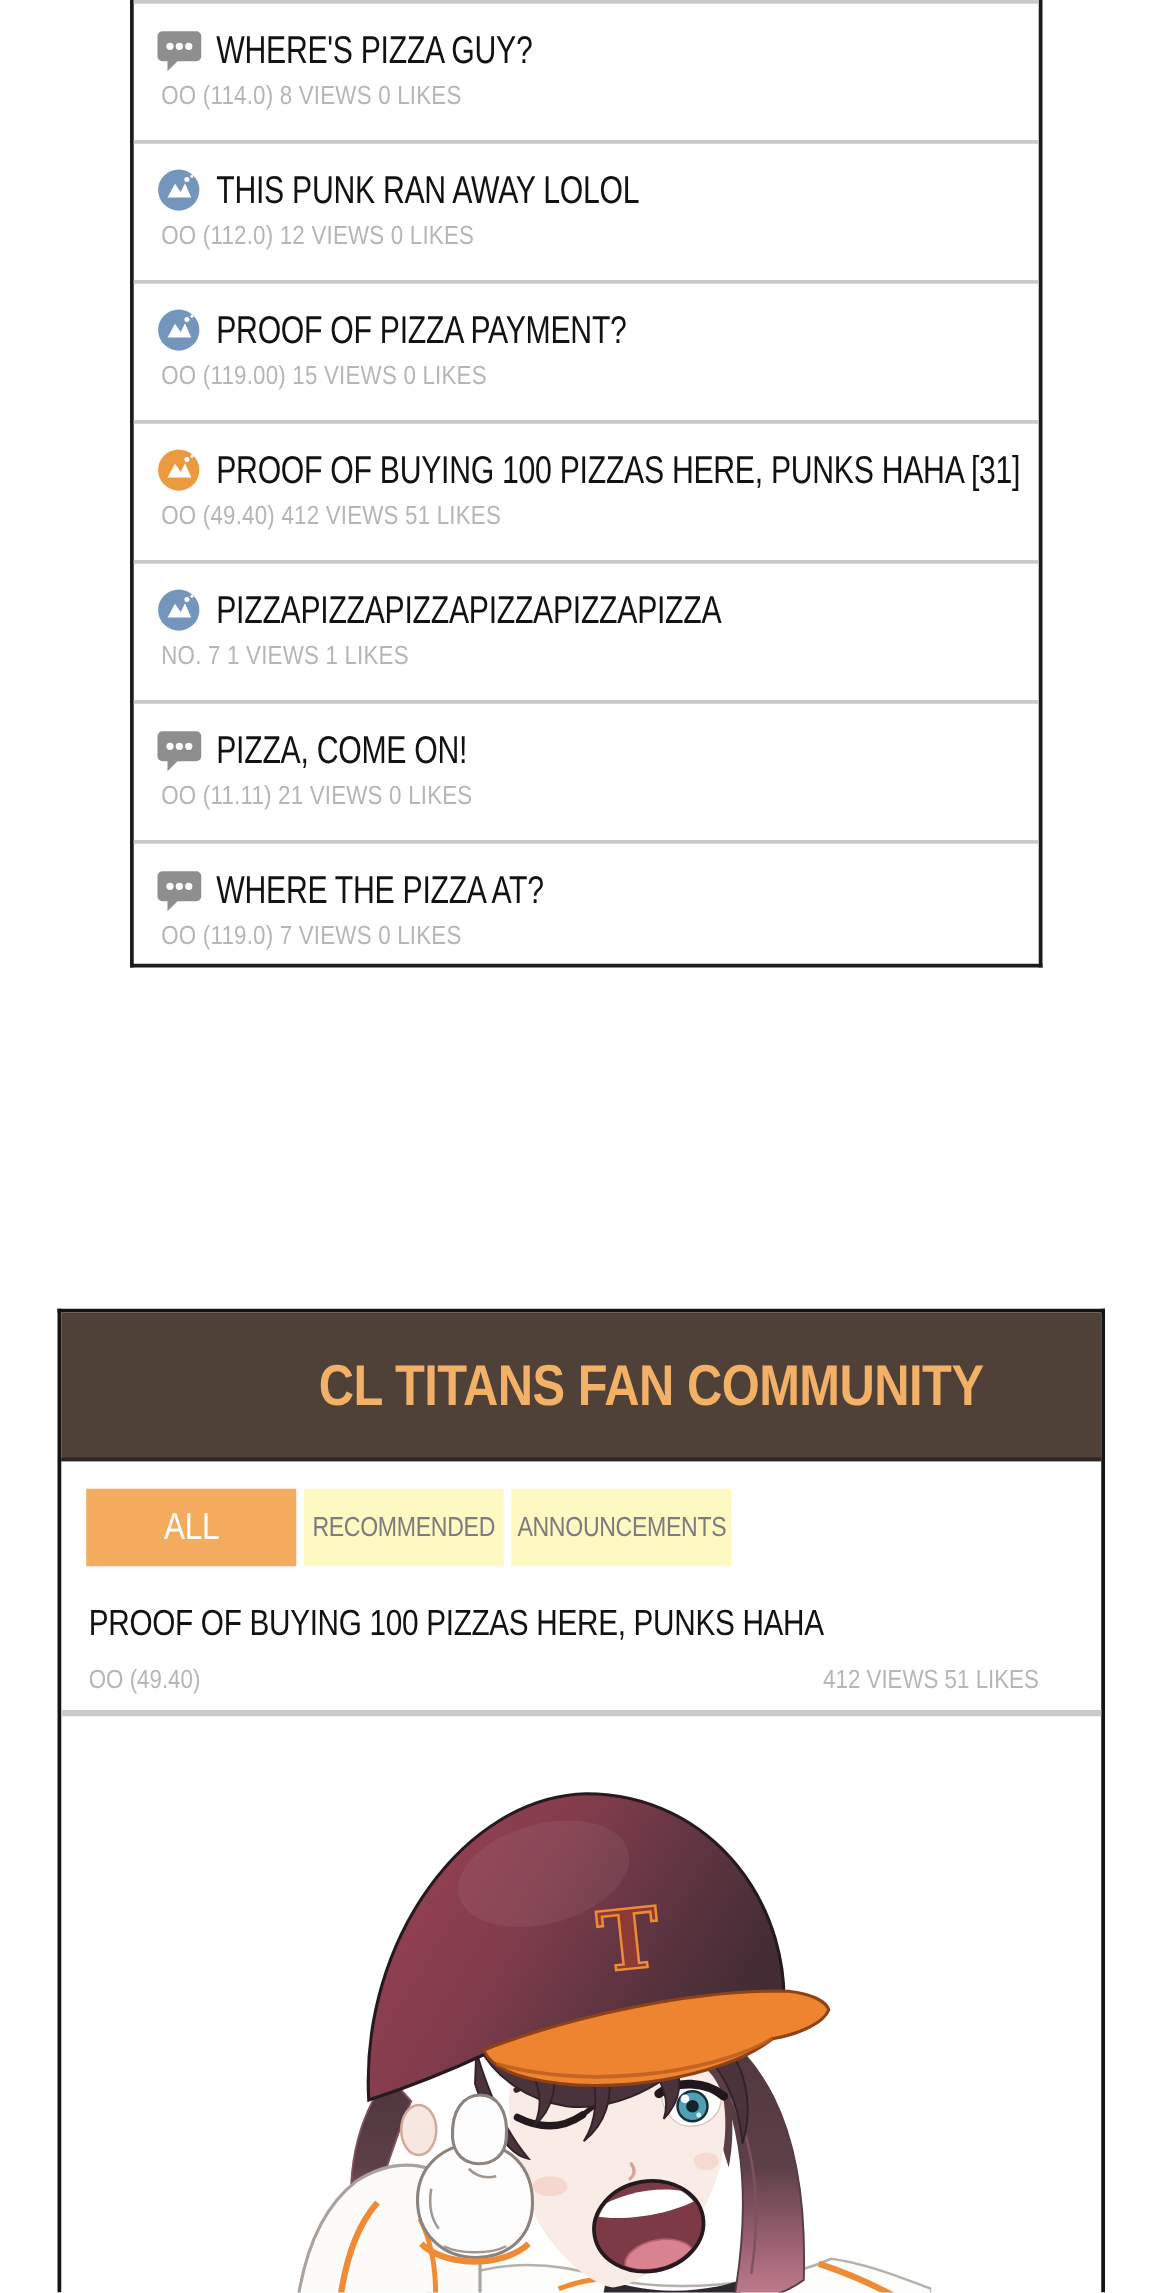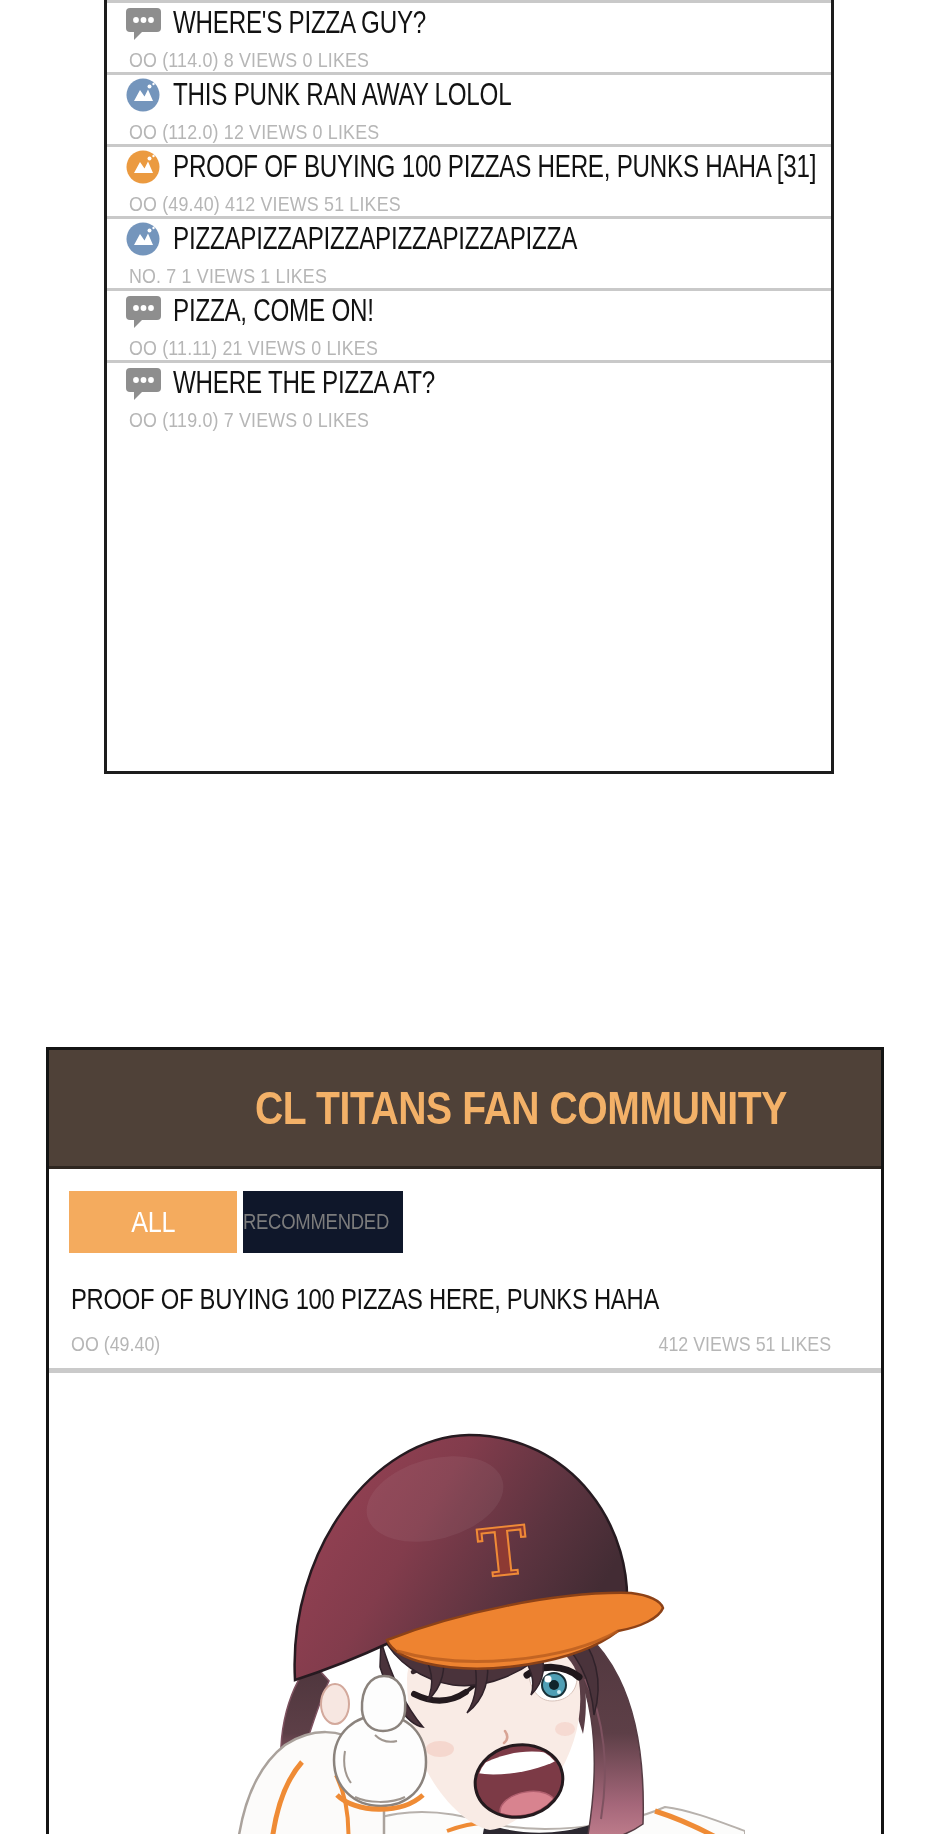--- a/index.html
+++ b/index.html
@@ -3,41 +3,41 @@
 <meta charset="utf-8">
 <style>
   html,body{margin:0;padding:0;background:#ffffff;}
   body{width:940px;height:1834px;position:relative;overflow:hidden;
        font-family:"Liberation Sans",sans-serif;-webkit-font-smoothing:antialiased;}
 
   
   .board{position:absolute;left:104px;top:0;width:730px;height:774px;
          border-left:3px solid #1c1c1c;border-right:3px solid #1c1c1c;border-bottom:3px solid #1c1c1c;
          box-sizing:border-box;background:#fff;}
-  .row{height:72px;box-sizing:border-box;border-top:3px solid #c9c9c9;
-       padding:2px 10px 0 18px;overflow:hidden;cursor:pointer;}
+  .row{height:112px;box-sizing:border-box;border-top:3px solid #c9c9c9;
+       padding:19px 10px 0 18px;overflow:hidden;cursor:pointer;}
   .row-top{display:flex;align-items:center;white-space:nowrap;overflow:hidden;}
   .row-icon{width:38px;height:36px;flex:0 0 auto;margin-right:10px;display:flex;align-items:center;}
   .row-title{font-size:31px;color:#121212;letter-spacing:-.3px;
              transform:scaleX(.78);transform-origin:left center;white-space:nowrap;}
   .row-meta{margin:7px 0 0 4px;font-size:21px;color:#b6b6b6;letter-spacing:.2px;
             transform:scaleX(.85);transform-origin:left center;white-space:nowrap;}
 
   
   .community{position:absolute;left:46px;top:1047px;width:838px;height:787px;
              border:3px solid #141414;border-bottom:none;box-sizing:border-box;background:#fff;}
   .community-header{height:116px;background:#4f4138;display:flex;align-items:center;padding-left:34px;
                     border-bottom:3px solid #2e2620;justify-content:flex-end;}
   .community-title{font-size:46px;font-weight:bold;color:#f3b168;letter-spacing:-.5px;
                    transform:scaleX(.85);transform-origin:left center;white-space:nowrap;}
   .tabs{display:flex;gap:6px;margin:22px 0 0 8px;height:62px;padding-left:12px;}
   .tab{display:flex;align-items:center;justify-content:center;box-sizing:border-box;cursor:pointer;}
   .tab-all{width:168px;background:#f4ab5e;}
   .tab-all .tab-label{color:#ffffff;font-size:30px;}
-  .tab-gray{background:#0f172a;justify-content:flex-end;}
+  .tab-gray{background:#fef9c3;}
   .tab-gray .tab-label{color:#7c7c7c;font-size:22px;}
   .tab-recommended{width:160px;}
   .tab-announcements{width:176px;}
   .tab-label{transform:scaleX(.84);transform-origin:center;white-space:nowrap;letter-spacing:-.3px;}
 
   .detail-title{margin:30px 22px 0 22px;font-size:29px;color:#121212;letter-spacing:-.3px;
                 transform:scaleX(.82);transform-origin:left center;white-space:nowrap;}
   .detail-byline{margin-top:16px;padding:0 50px 0 22px;display:flex;justify-content:space-between;align-items:center;}
   .detail-author{font-size:21px;color:#b6b6b6;transform:scaleX(.85);transform-origin:left center;white-space:nowrap;}
   .detail-stats{font-size:21px;color:#b6b6b6;transform:scaleX(.85);transform-origin:right center;white-space:nowrap;}
@@ -73,20 +73,34 @@
             <path d="M9,24 L15,13 L19.5,19.5 L23,12.5 L28,24 Z" fill="#fff"></path>
             <circle cx="24.5" cy="9.5" r="2" fill="#fff"></circle>
             <circle cx="28.5" cy="7" r="1.2" fill="#fff"></circle>
           </svg>
       </span>
       <span class="row-title">THIS PUNK RAN AWAY LOLOL</span>
     </div>
     <div class="row-meta">OO (112.0) 12 VIEWS 0 LIKES</div>
   </div>
 
+  <div class="row">
+    <div class="row-top">
+      <span class="row-icon">
+        <svg width="36" height="36" viewBox="0 0 36 36">
+            <circle cx="18" cy="18" r="16.5" fill="#7495bc"></circle>
+            <path d="M9,24 L15,13 L19.5,19.5 L23,12.5 L28,24 Z" fill="#fff"></path>
+            <circle cx="24.5" cy="9.5" r="2" fill="#fff"></circle>
+            <circle cx="28.5" cy="7" r="1.2" fill="#fff"></circle>
+          </svg>
+      </span>
+      <span class="row-title">PROOF OF PIZZA PAYMENT?</span>
+    </div>
+    <div class="row-meta">OO (119.00) 15 VIEWS 0 LIKES</div>
+  </div>
 
   <div class="row">
     <div class="row-top">
       <span class="row-icon">
         <svg width="36" height="36" viewBox="0 0 36 36">
             <circle cx="18" cy="18" r="16.5" fill="#eb9a40"></circle>
             <path d="M9,24 L15,13 L19.5,19.5 L23,12.5 L28,24 Z" fill="#fff"></path>
             <circle cx="24.5" cy="9.5" r="2" fill="#fff"></circle>
             <circle cx="28.5" cy="7" r="1.2" fill="#fff"></circle>
           </svg>
@@ -151,20 +165,23 @@
   <div class="community-header">
     <span class="community-title">CL TITANS FAN COMMUNITY</span>
   </div>
 
   <div class="tabs">
     <div class="tab tab-all">
       <span class="tab-label">ALL</span>
     </div>
     <div class="tab tab-gray tab-recommended">
       <span class="tab-label">RECOMMENDED</span>
+    </div>
+    <div class="tab tab-gray tab-announcements">
+      <span class="tab-label">ANNOUNCEMENTS</span>
     </div>
   </div>
 
   <div class="detail-title">PROOF OF BUYING 100 PIZZAS HERE, PUNKS HAHA</div>
 
   <div class="detail-byline">
     <span class="detail-author">OO (49.40)</span>
     <span class="detail-stats">412 VIEWS 51 LIKES</span>
   </div>
 

